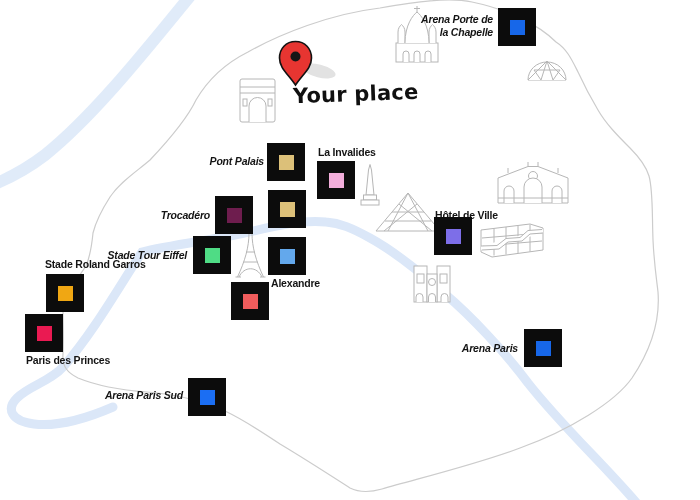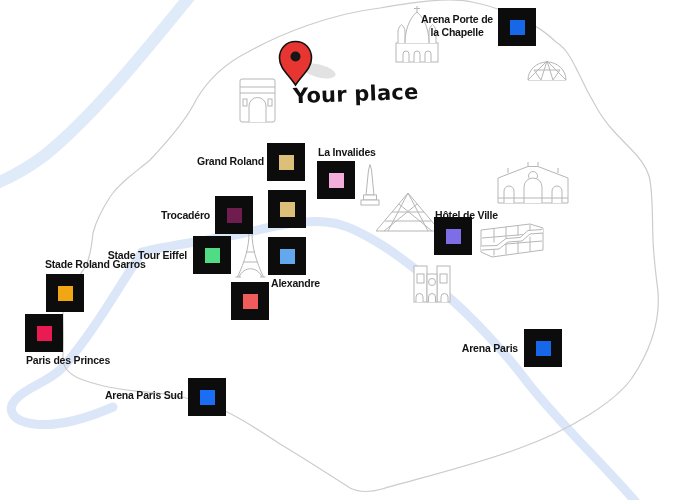--- a/index.html
+++ b/index.html
@@ -8,21 +8,21 @@
   svg.art{position:absolute;left:0;top:0;}
   .boundary{fill:none;stroke:var(--boundary,#ccc);stroke-width:1.2;}
   .river{fill:none;stroke:var(--river,#dbe7f8);stroke-linecap:round;}
   .lm{stroke:var(--icon,#b6b6b6);stroke-width:1;fill:none;}
   .lmf{stroke:var(--icon,#b6b6b6);stroke-width:1;fill:#ffffff;}
   .sq{position:absolute;width:38px;height:38px;background:var(--square,#0c0c0c);
       display:flex;align-items:center;justify-content:center;box-sizing:border-box;}
   .chip{width:15px;height:15px;}
   .vlabel{position:absolute;font-size:10.5px;font-weight:bold;color:var(--label,#141414);
           white-space:pre-line;line-height:1.2;letter-spacing:-0.2px;}
-  .r{text-align:center;}
+  .r{text-align:right;font-style:italic;}
   .yourplace{position:absolute;left:293px;top:82px;font-size:21px;font-weight:800;
              color:#101010;transform:rotate(-2deg);letter-spacing:0.2px;
              font-family:"DejaVu Sans",sans-serif;}
 </style>
 </head>
 <body>
 
 <div class="map">
 
   <svg class="art" width="700" height="500" viewBox="0 0 700 500">
@@ -107,21 +107,21 @@
     <g>
       <path d="M295.5,41.5 C286,41.5 279.5,48.5 279.5,58 C279.5,68 287.5,73.5 295.5,85 C303.5,73.5 311.5,68 311.5,58 C311.5,48.5 305,41.5 295.5,41.5 Z" fill="var(--pin,#e73531)" stroke="#121212" stroke-width="1.6"></path>
       <circle cx="295.5" cy="56.5" r="5" fill="#161616"></circle>
     </g>
   </svg>
 
   <div class="yourplace">Your place</div>
 
   <div class="vlabel r" style="right:207px;top:13px">Arena Porte de
 la Chapelle</div>
-  <div class="vlabel r" style="right:436px;top:155px">Grand Roland</div>
+  <div class="vlabel r" style="right:436px;top:155px">Pont Palais</div>
   <div class="vlabel" style="left:318px;top:146px">La Invalides</div>
   <div class="vlabel r" style="right:490px;top:209px">Trocadéro</div>
   <div class="vlabel r" style="right:513px;top:249px">Stade Tour Eiffel</div>
   <div class="vlabel" style="left:271px;top:277px">Alexandre</div>
   <div class="vlabel" style="left:45px;top:258px">Stade Roland Garros</div>
   <div class="vlabel" style="left:26px;top:354px">Paris des Princes</div>
   <div class="vlabel" style="left:435px;top:209px">Hôtel de Ville</div>
   <div class="vlabel r" style="right:182px;top:342px">Arena Paris</div>
   <div class="vlabel r" style="right:517px;top:389px">Arena Paris Sud</div>
 

